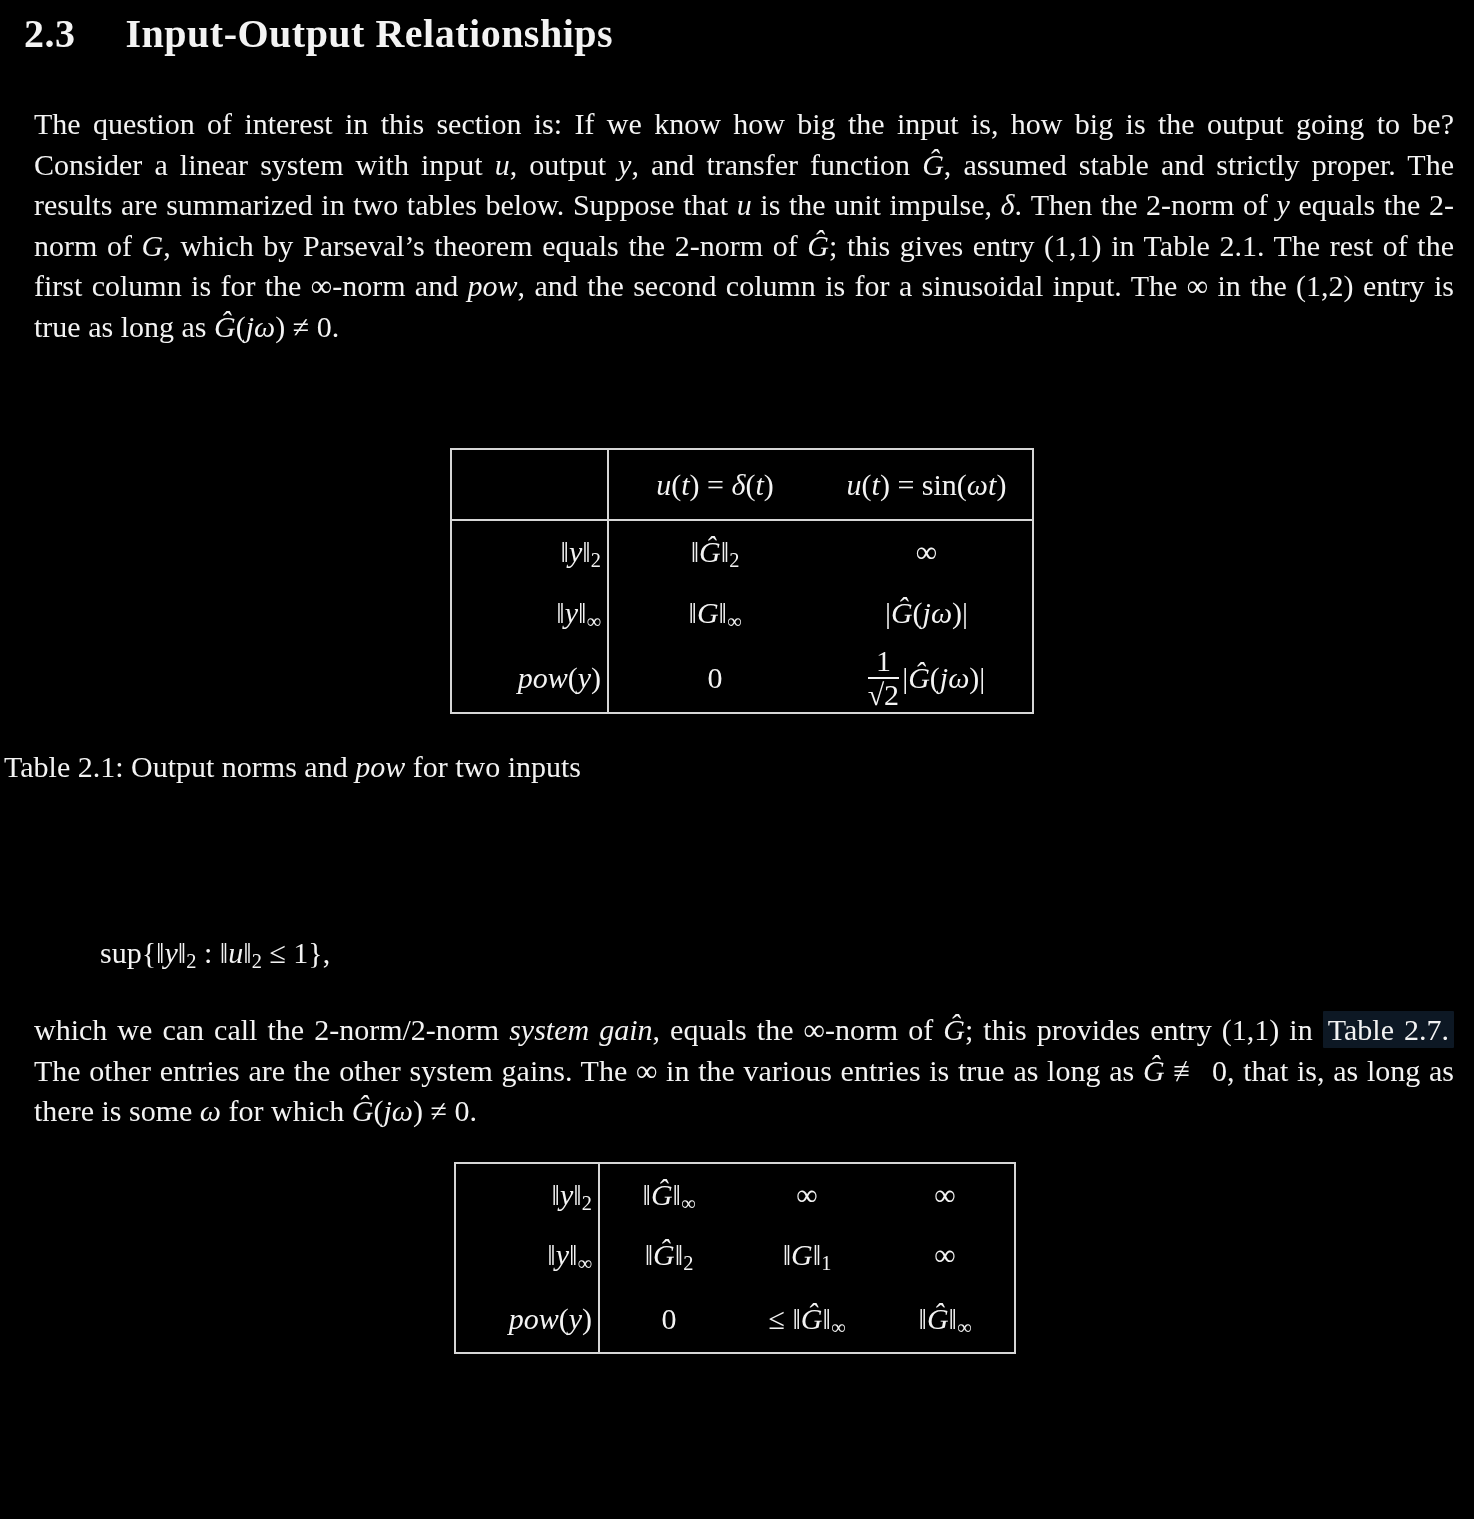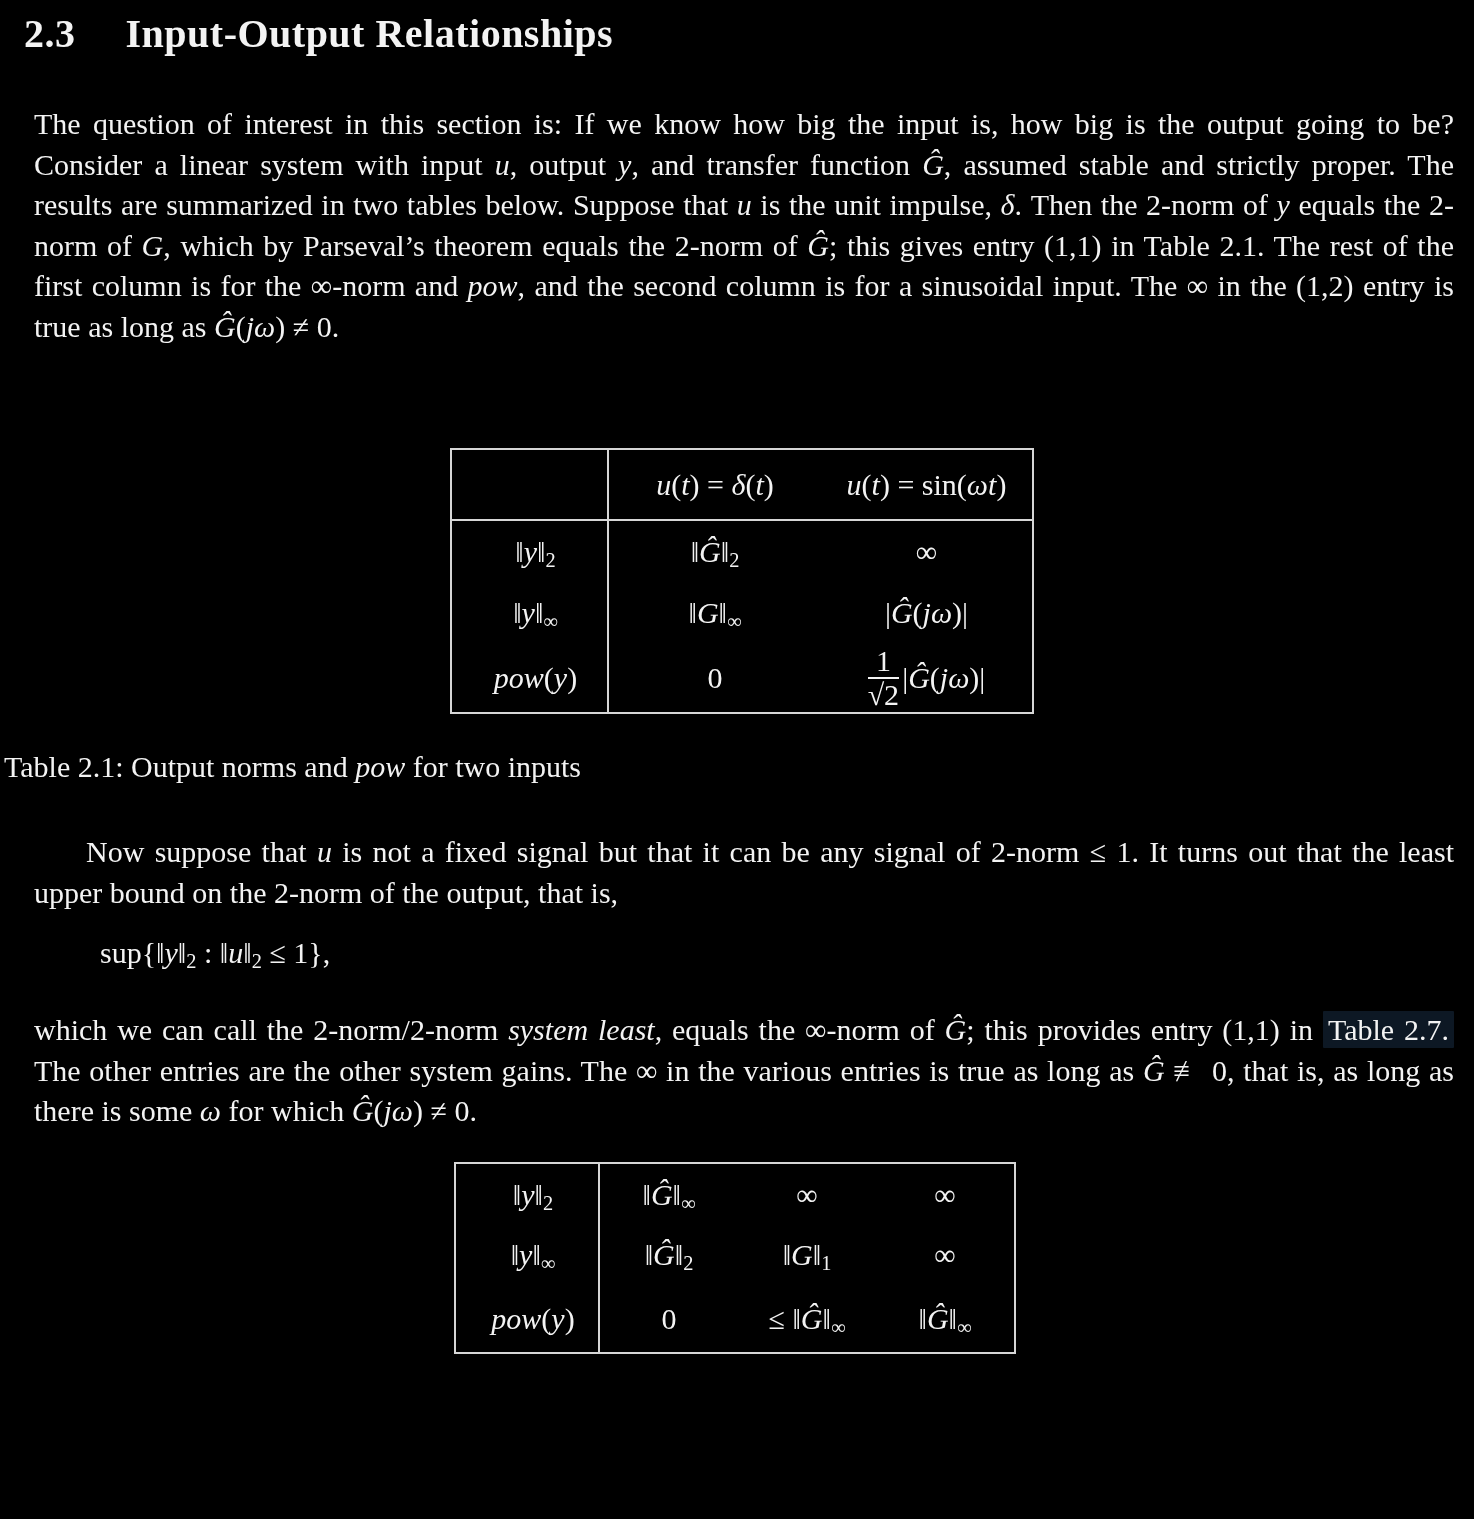--- a/index.html
+++ b/index.html
@@ -53,21 +53,21 @@
     border-collapse:collapse;
     border:2px solid var(--table-border);
     font-size:30px;color:var(--text);
   }
   td{
     padding:0 6px;text-align:center;vertical-align:middle;
     font-style:normal;
   }
   td.lab{
     border-right:2px solid var(--table-border);
-    text-align:center;padding-left:18px;
+    text-align:right;padding-left:18px;
   }
   tr.head td{border-bottom:2px solid var(--table-border);}
   .t21 td.lab{width:131px;}
   .t21 td.d1{width:200px;}
   .t21 td.d2{width:199px;}
   .t21 tr.head{height:71px;}
   .t21 tr.r1{height:62px;}
   .t21 tr.r2{height:62px;}
   .t21 tr.r3{height:69px;}
   .t22 td.lab{width:118px;}
@@ -122,25 +122,24 @@
       <tr class="r3">
         <td class="lab"><i>pow</i>(<i>y</i>)</td>
         <td class="d1">0</td>
         <td class="d2"><span class="frac"><span class="num">1</span><span class="den">√2</span></span><span class="fracsuffix">|<i>Ĝ</i>(<i>jω</i>)|</span></td>
       </tr>
     </tbody>
       </table>
   </div>
   <div class="caption cap21">Table 2.1: Output norms and <i>pow</i> for two inputs</div>
 
-  <p class="para p2">Now suppose that <i>u</i> is not a fixed signal but that it can be any signal of 2-norm ≤ 1. It turns out that the least upper bound on the 2-norm of the output, that is,</p>
 
   <div class="equation">sup{‖<i>y</i>‖<sub>2</sub> : ‖<i>u</i>‖<sub>2</sub> ≤ 1},</div>
 
-  <p class="para p3">which we can call the 2-norm/2-norm <i>system least</i>, equals the ∞-norm of <i>Ĝ</i>; this provides entry (1,1) in <span class="linkbox">Table 2.7.</span> The other entries are the other system gains. The ∞ in the various entries is true as long as <i>Ĝ</i> ≢ 0, that is, as long as there is some <i>ω</i> for which <i>Ĝ</i>(<i>jω</i>) ≠ 0.</p>
+  <p class="para p3">which we can call the 2-norm/2-norm <i>system gain</i>, equals the ∞-norm of <i>Ĝ</i>; this provides entry (1,1) in <span class="linkbox">Table 2.7.</span> The other entries are the other system gains. The ∞ in the various entries is true as long as <i>Ĝ</i> ≢ 0, that is, as long as there is some <i>ω</i> for which <i>Ĝ</i>(<i>jω</i>) ≠ 0.</p>
 
   <div class="tablewrap t22">
     <table>
       <tbody>
       <tr class="r1">
         <td class="lab">‖<i>y</i>‖<sub>2</sub></td>
         <td class="d">‖<i>Ĝ</i>‖<sub>∞</sub></td>
         <td class="d">∞</td>
         <td class="d">∞</td>
       </tr>

